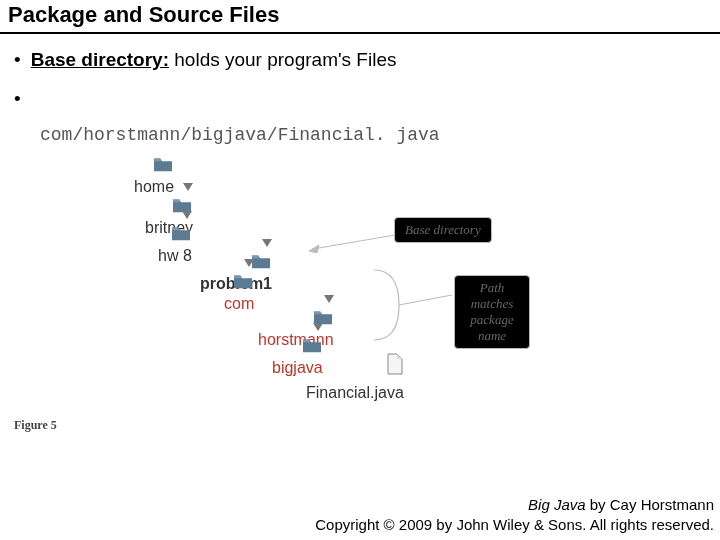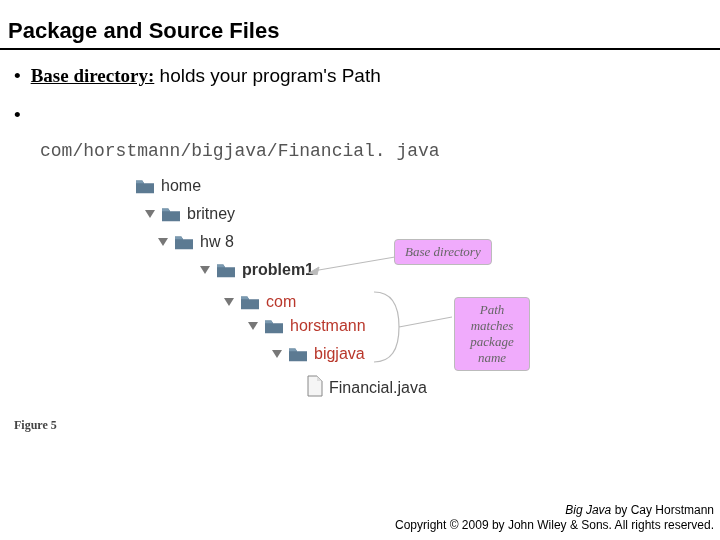--- a/index.html
+++ b/index.html
@@ -8,61 +8,61 @@
     height: 540px;
     background: #ffffff;
     font-family: Arial, Helvetica, sans-serif;
     color: #000;
     position: relative;
     overflow: hidden;
   }
   .slide-title {
     font-size: 22px;
     font-weight: bold;
-    padding: 18px 8px 4px 8px;
+    padding: 2px 8px 4px 8px;
     border-bottom: 2px solid #000;
     margin-bottom: 14px;
   }
   .content {
     padding: 0 14px;
   }
   .bullet {
     display: flex;
     align-items: flex-start;
     font-size: 19px;
     margin-bottom: 14px;
     line-height: 1.3;
   }
   .bullet .dot {
     margin-right: 10px;
     font-size: 19px;
   }
   .bullet .strong-lead {
     font-weight: bold;
     text-decoration: underline;
-    font-family: Liberation Serif, serif;
   }
   .code-line {
     font-family: "Courier New", Courier, monospace;
     font-size: 18px;
     color: #555;
-    margin: 8px 0 16px 26px;
+    margin: 8px 0 10px 26px;
   }
   .tree {
     position: relative;
     margin-left: 120px;
     margin-top: 4px;
     height: 260px;
   }
   .node {
     position: absolute;
     display: flex;
-    align-items: center;
+    align-items: flex-end;
     gap: 5px;
     font-size: 16px;
+    flex-direction: column;
   }
   .node.dark { color: #333; }
   .node.red { color: #b9372b; }
   .tri {
     width: 0; height: 0;
     border-left: 5px solid transparent;
     border-right: 5px solid transparent;
     border-top: 8px solid #777;
     display: inline-block;
   }
@@ -73,21 +73,21 @@
     justify-content: center;
   }
   .folder svg { width: 22px; height: 18px; }
   .fileicon svg { width: 18px; height: 22px; }
   .label { white-space: nowrap; }
 
   .callout {
     position: absolute;
     border: 1px solid #bbb;
     border-radius: 4px;
-    background: #f0abfc;
+    background: #000000;
     font-family: Georgia, "Times New Roman", serif;
     font-style: italic;
     font-size: 13px;
     color: #666;
     padding: 4px 10px;
     text-align: center;
   }
   .callout-arrow {
     position: absolute;
     stroke: #bbb;
@@ -111,37 +111,37 @@
   }
   .fig-caption .fignum {
     font-weight: bold;
     display: block;
     margin-bottom: 2px;
   }
   .footer {
     position: absolute;
     right: 6px;
     bottom: 6px;
-    font-size: 12px;
+    font-size: 15px;
     text-align: right;
     line-height: 1.3;
   }
   .footer .book { font-style: italic; }
 </style>
 </head>
 <body>
 
 <div class="slide-title">Package and Source Files</div>
 
 <div class="content">
 
   <div class="bullet">
     <span class="dot">•</span>
     <span>
-      <span class="strong-lead">Base directory:</span><span> holds your program's Path</span>
+      <span class="strong-lead">Base directory:</span><span> holds your program's Files</span>
     </span>
   </div>
 
   <div class="bullet">
     <span class="dot">•</span>
   </div>
 
   <div class="code-line">com/horstmann/bigjava/Financial. java</div>
 
   <div class="tree">
@@ -182,32 +182,32 @@
       <span class="tri"></span>
       <span class="folder">
         <svg viewBox="0 0 24 20">
             <path fill="#5c7a92" d="M2 4h7l2 3h11v11H2z"></path>
             <path fill="#7a99b0" d="M2 4h7l2 3H2z"></path>
           </svg>
       </span>
       <span class="label">problem1</span>
     </div>
 
-    <div class="node red" style="left:90px; top:116px;">
+    <div class="node red" style="left:90px; top:104px;">
       <span class="tri"></span>
       <span class="folder">
         <svg viewBox="0 0 24 20">
             <path fill="#5c7a92" d="M2 4h7l2 3h11v11H2z"></path>
             <path fill="#7a99b0" d="M2 4h7l2 3H2z"></path>
           </svg>
       </span>
       <span class="label">com</span>
     </div>
 
-    <div class="node red" style="left:114px; top:140px;">
+    <div class="node red" style="left:124px; top:140px;">
       <span class="tri"></span>
       <span class="folder">
         <svg viewBox="0 0 24 20">
             <path fill="#5c7a92" d="M2 4h7l2 3h11v11H2z"></path>
             <path fill="#7a99b0" d="M2 4h7l2 3H2z"></path>
           </svg>
       </span>
       <span class="label">horstmann</span>
     </div>
 

